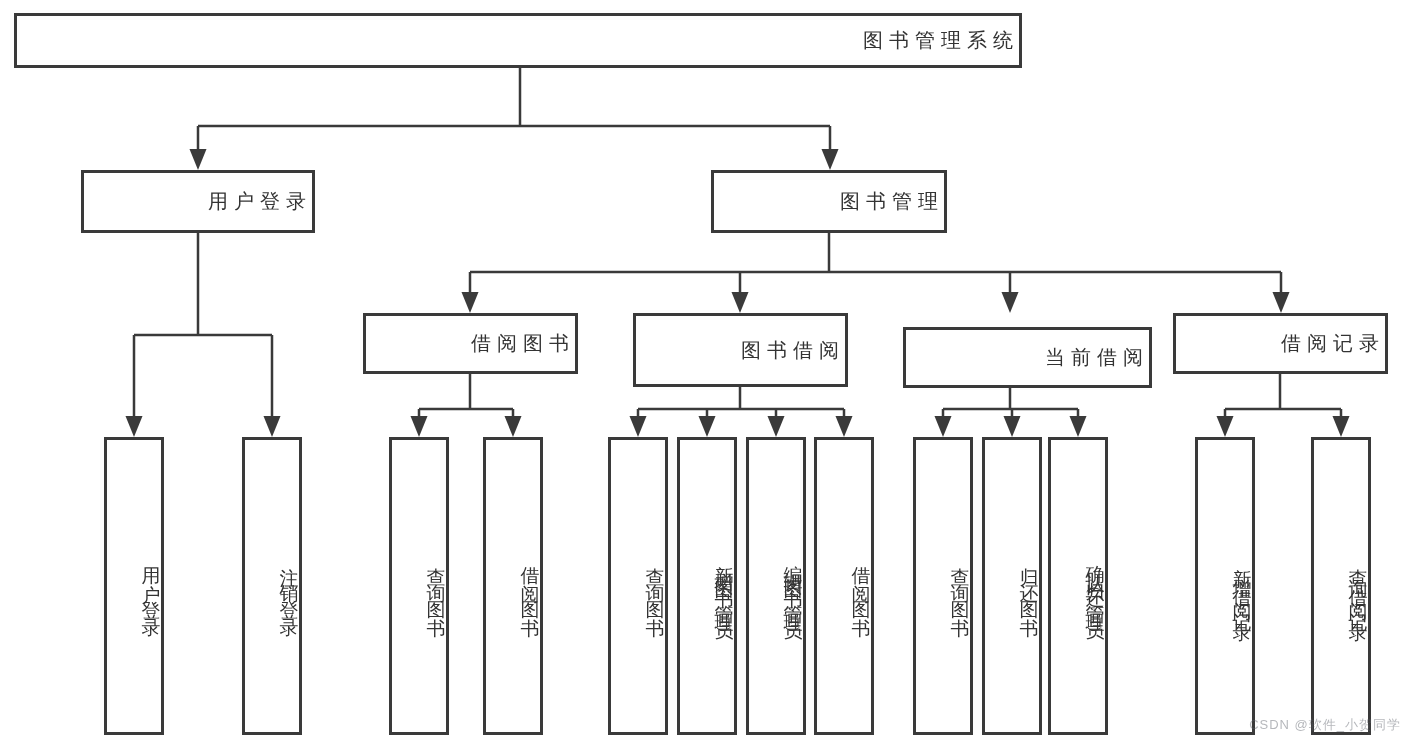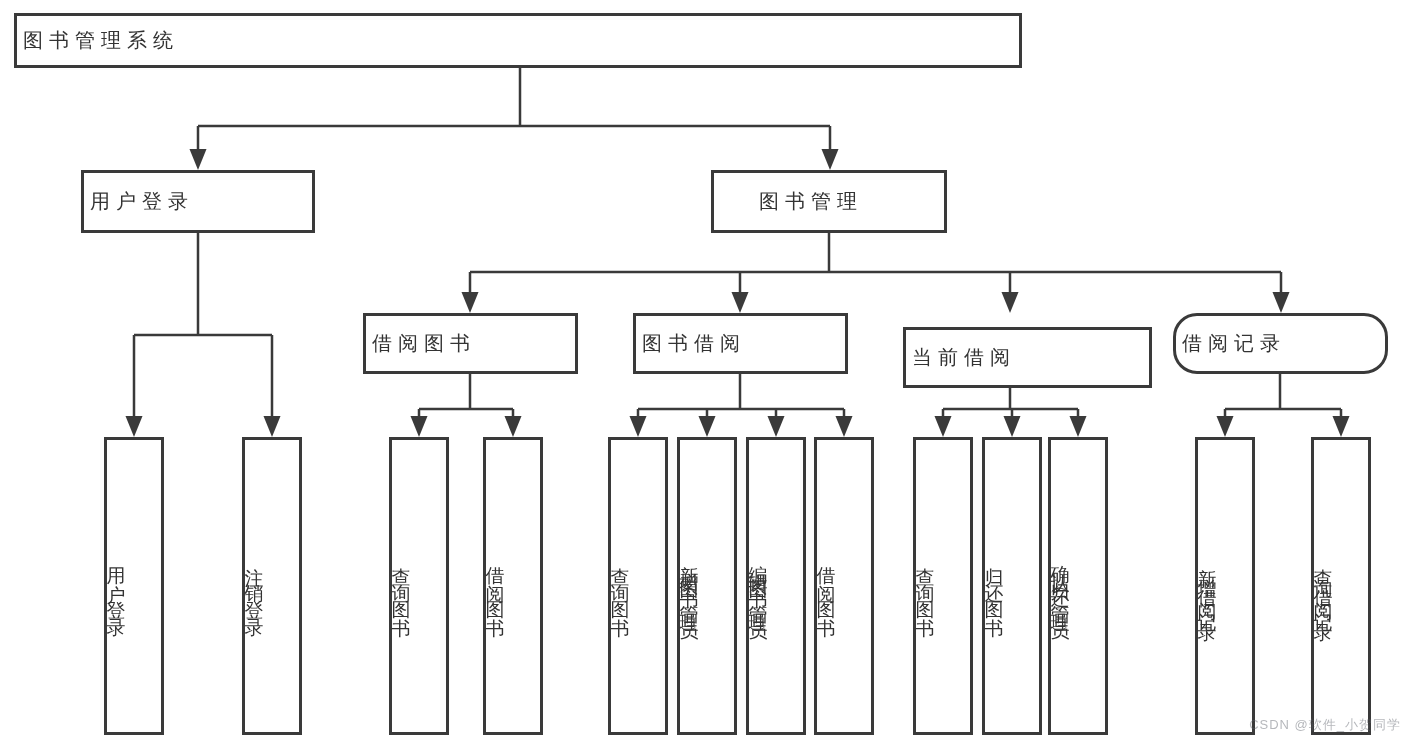--- a/index.html
+++ b/index.html
@@ -24,21 +24,21 @@
     height: 747px;
     z-index: 1;
   }
   .box {
     position: absolute;
     box-sizing: border-box;
     background: #ffffff;
     border: 3px solid #3a3a3a;
     display: flex;
     align-items: center;
-    justify-content: flex-start;
+    justify-content: flex-end;
     z-index: 2;
   }
   .hlabel {
     font-size: 20px;
     letter-spacing: 6px;
     text-indent: 6px;
     color: #333333;
     white-space: nowrap;
   }
   .leaf {
@@ -56,23 +56,23 @@
   }
   .vs4 { letter-spacing: 17px; }
   .vs6 { letter-spacing: 11px; }
   .vs9 { letter-spacing: 8px; }
 
   
   .pos-root        { left: 14px;   top: 13px;  width: 1008px; height: 55px; }
   .pos-user-login  { left: 81px;   top: 170px; width: 234px;  height: 63px; }
   .pos-book-mgmt   { left: 711px;  top: 170px; width: 236px;  height: 63px; padding-left: 39px; }
   .pos-new-rec     { left: 363px;  top: 313px; width: 215px;  height: 61px; }
-  .pos-borrow      { left: 633px;  top: 313px; width: 215px;  height: 61px; }
+  .pos-borrow      { left: 633px;  top: 313px; width: 215px;  height: 74px; }
   .pos-current     { left: 903px;  top: 327px; width: 249px;  height: 61px; }
-  .pos-records     { left: 1173px; top: 313px; width: 215px;  height: 61px; border-radius: 24px; }
+  .pos-records     { left: 1173px; top: 313px; width: 215px;  height: 61px; }
 
   .pos-l-user      { left: 104px; }
   .pos-l-logout    { left: 242px; }
   .pos-l-nr-query  { left: 389px; }
   .pos-l-nr-borrow { left: 483px; }
   .pos-l-bb-query  { left: 608px; }
   .pos-l-bb-add    { left: 677px; }
   .pos-l-bb-edit   { left: 746px; }
   .pos-l-bb-borrow { left: 814px; }
   .pos-l-cb-query  { left: 913px; }

